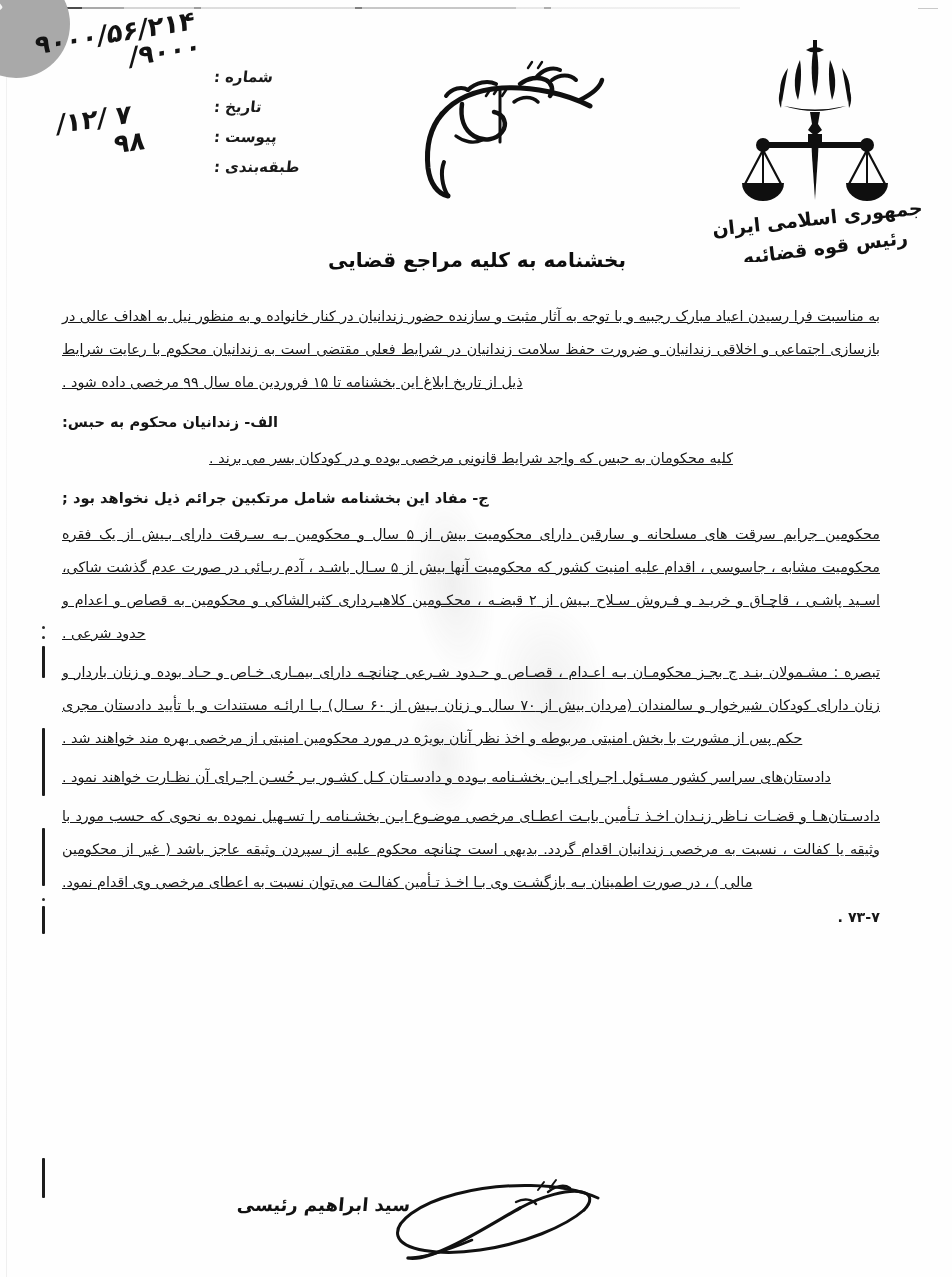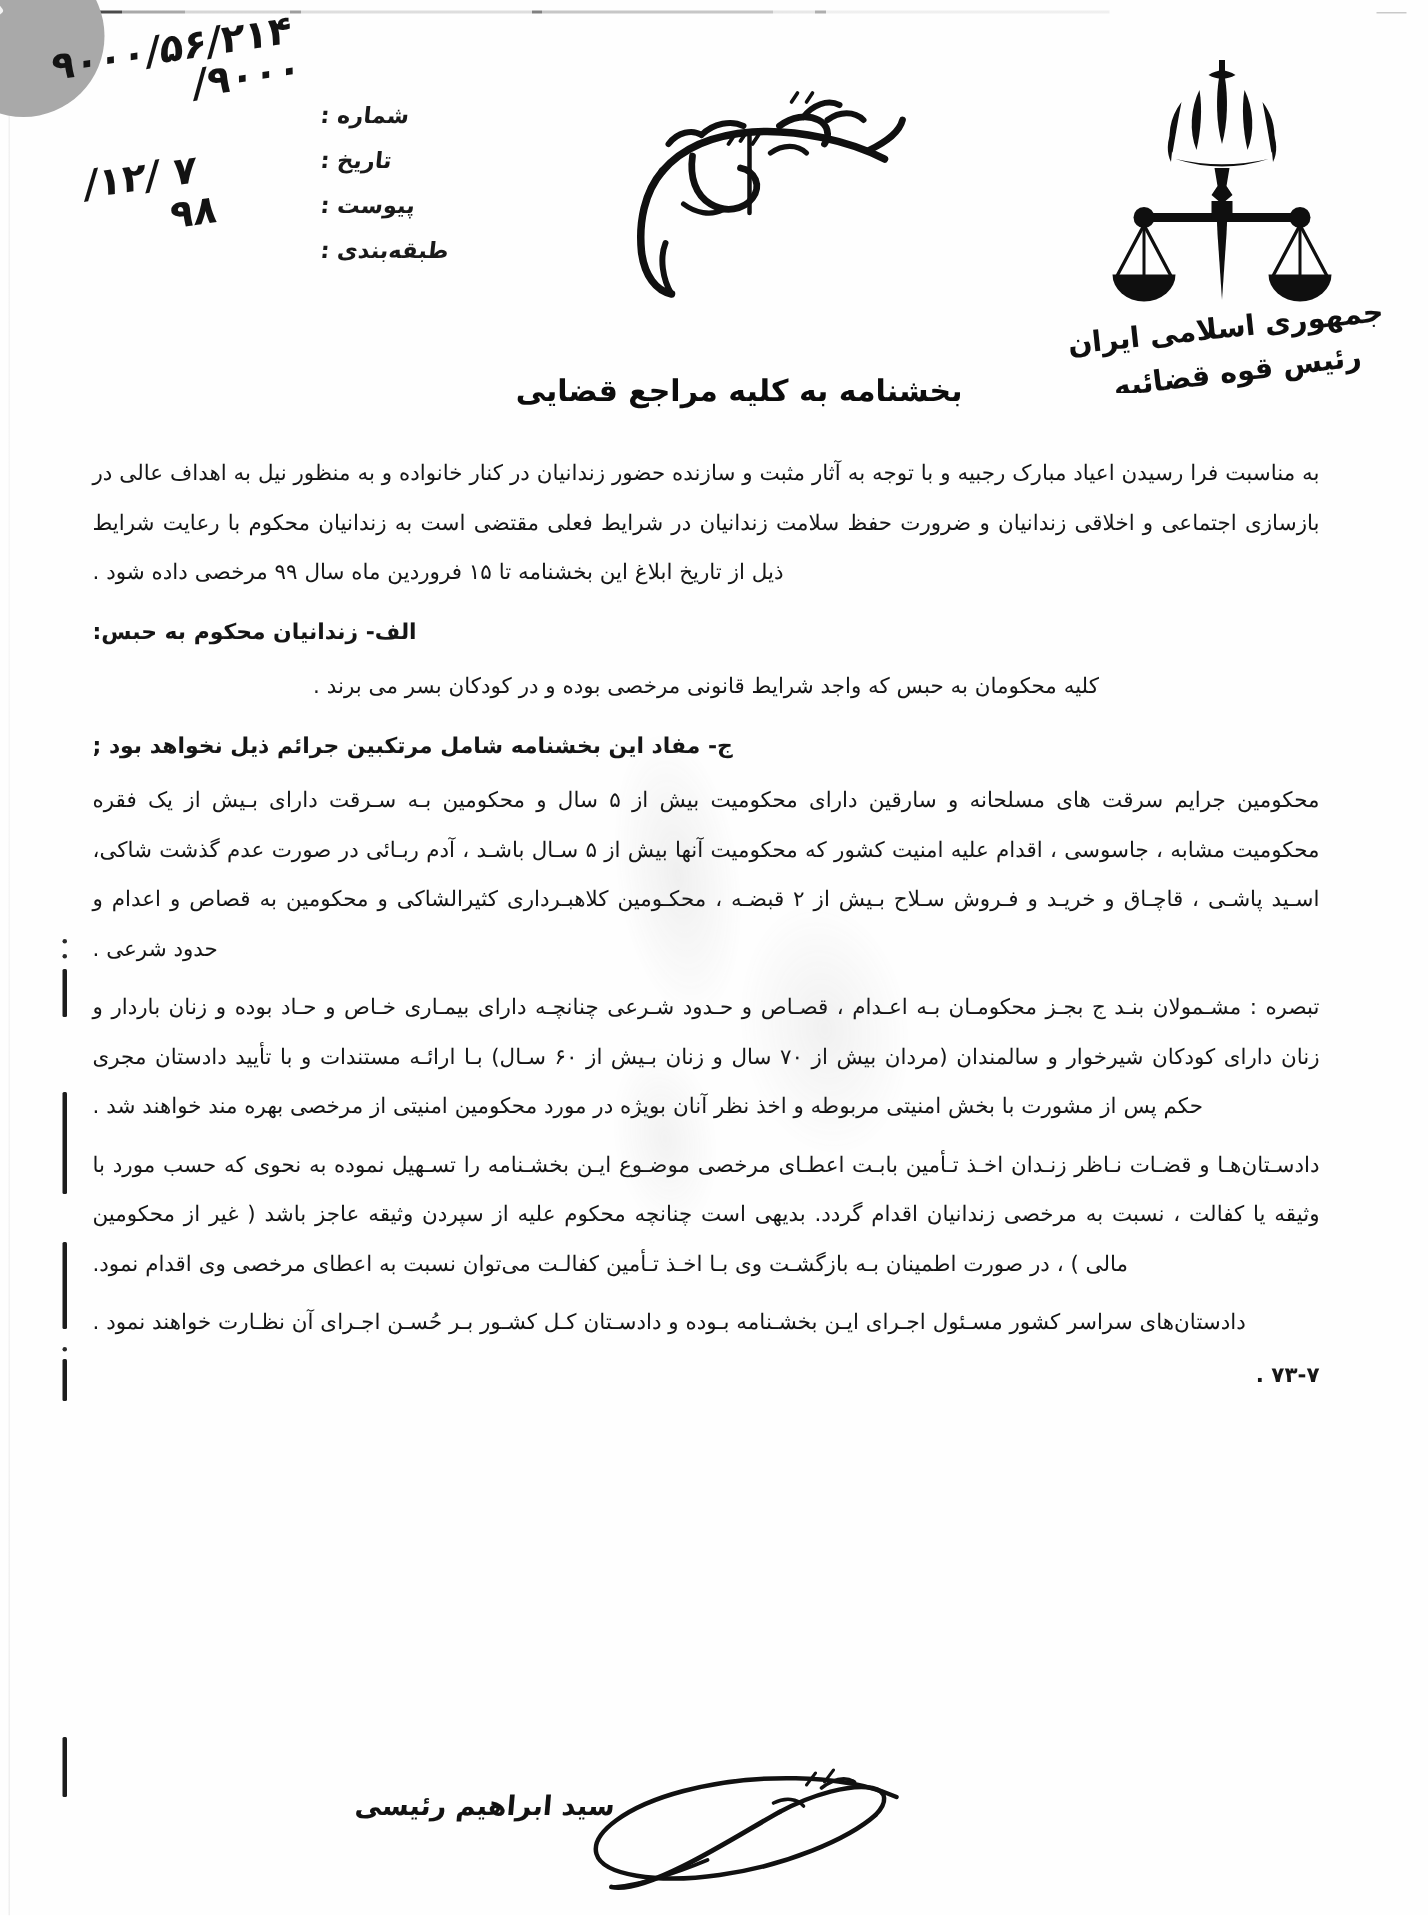--- a/index.html
+++ b/index.html
@@ -83,33 +83,33 @@
   }
   .bismillah svg{width:100%;height:100%;}
 
   
   .emblem{position:absolute;left:700px;top:22px;width:230px;height:240px;}
   .emblem svg{width:100%;height:100%;}
 
   
   .doc-title{
     position:absolute;right:310px;top:248px;width:330px;
-    text-align:right;
+    text-align:center;
     font-size:20px;font-weight:700;color:#0d0d0d;
     letter-spacing:0px;
   }
 
   
   .body-wrap{
     position:absolute;right:72px;left:62px;top:300px;
     direction:rtl;text-align:justify;
     font-size:14.3px;line-height:33px;
     color:#161616;
   }
-  .p{margin:0 0 6px 0;text-align:justify;text-align-last:left;}
+  .p{margin:0 0 6px 0;text-align:justify;text-align-last:left;text-decoration:underline;}
   .p.center-last{text-align-last:center;}
   .heading{
     font-weight:700;font-size:14.6px;
     margin:4px 0 4px 0;text-align:left;
   }
   .reftag{
     display:block;text-align:right;font-weight:600;margin-top:-4px;
   }
 
   
@@ -223,22 +223,22 @@
 
   <div class="doc-title">بخشنامه به کلیه مراجع قضایی</div>
 
   <div class="body-wrap">
     <p class="p">به مناسبت فرا رسیدن اعیاد مبارک رجبیه و با توجه به آثار مثبت و سازنده حضور زندانیان در کنار خانواده و به منظور نیل به اهداف عالی در بازسازی اجتماعی و اخلاقی زندانیان و ضرورت حفظ سلامت زندانیان در شرایط فعلی مقتضی است به زندانیان محکوم با رعایت شرایط ذیل از تاریخ ابلاغ این بخشنامه تا ۱۵ فروردین ماه سال ۹۹ مرخصی داده شود .</p>
     <p class="heading">الف- زندانیان محکوم به حبس:</p>
     <p class="p center-last">کلیه محکومان به حبس که واجد شرایط قانونی مرخصی بوده و در کودکان بسر می برند .</p>
     <p class="heading">ج- مفاد این بخشنامه شامل مرتکبین جرائم ذیل نخواهد بود ;</p>
     <p class="p">محکومین جرایم سرقت های مسلحانه و سارقین دارای محکومیت بیش از ۵ سال و محکومین بـه سـرقت دارای بـیش از یک فقره محکومیت مشابه ، جاسوسی ، اقدام علیه امنیت کشور که محکومیت آنها بیش از ۵ سـال باشـد ، آدم ربـائی در صورت عدم گذشت شاکی، اسـید پاشـی ، قاچـاق و خریـد و فـروش سـلاح بـیش از ۲ قبضـه ، محکـومین کلاهبـرداری کثیرالشاکی و محکومین به قصاص و اعدام و حدود شرعی .</p>
     <p class="p">تبصره : مشـمولان بنـد ج بجـز محکومـان بـه اعـدام ، قصـاص و حـدود شـرعی چنانچـه دارای بیمـاری خـاص و حـاد بوده و زنان باردار و زنان دارای کودکان شیرخوار و سالمندان (مردان بیش از ۷۰ سال و زنان بـیش از ۶۰ سـال) بـا ارائـه مستندات و با تأیید دادستان مجری حکم پس از مشورت با بخش امنیتی مربوطه و اخذ نظر آنان بویژه در مورد محکومین امنیتی از مرخصی بهره مند خواهند شد .</p>
+    <p class="p">دادستان‌های سراسر کشور مسـئول اجـرای ایـن بخشـنامه بـوده و دادسـتان کـل کشـور بـر حُسـن اجـرای آن نظـارت خواهند نمود .</p>
     <p class="p">دادسـتان‌هـا و قضـات نـاظر زنـدان اخـذ تـأمین بابـت اعطـای مرخصی موضـوع ایـن بخشـنامه را تسـهیل نموده به نحوی که حسب مورد با وثیقه یا کفالت ، نسبت به مرخصی زندانیان اقدام گردد. بدیهی است چنانچه محکوم علیه از سپردن وثیقه عاجز باشد ( غیر از محکومین مالی ) ، در صورت اطمینان بـه بازگشـت وی بـا اخـذ تـأمین کفالـت می‌توان نسبت به اعطای مرخصی وی اقدام نمود.</p>
-    <p class="p">دادستان‌های سراسر کشور مسـئول اجـرای ایـن بخشـنامه بـوده و دادسـتان کـل کشـور بـر حُسـن اجـرای آن نظـارت خواهند نمود .</p>
     <span class="reftag">۷۳-۷ .</span>
   </div>
 
   <div class="signature-block">
     <div class="sig-name">سید ابراهیم رئیسی</div>
     <div class="sig-mark">
       <svg viewBox="0 0 300 105" xmlns="http://www.w3.org/2000/svg" aria-hidden="true">
         <g fill="none" stroke="#111111" stroke-linecap="round" stroke-linejoin="round">
           <path d="M246 30 C210 14 150 14 104 26 C66 36 42 54 46 68 C50 82 86 88 128 82
                    C172 76 214 58 232 42" stroke-width="3"></path>

